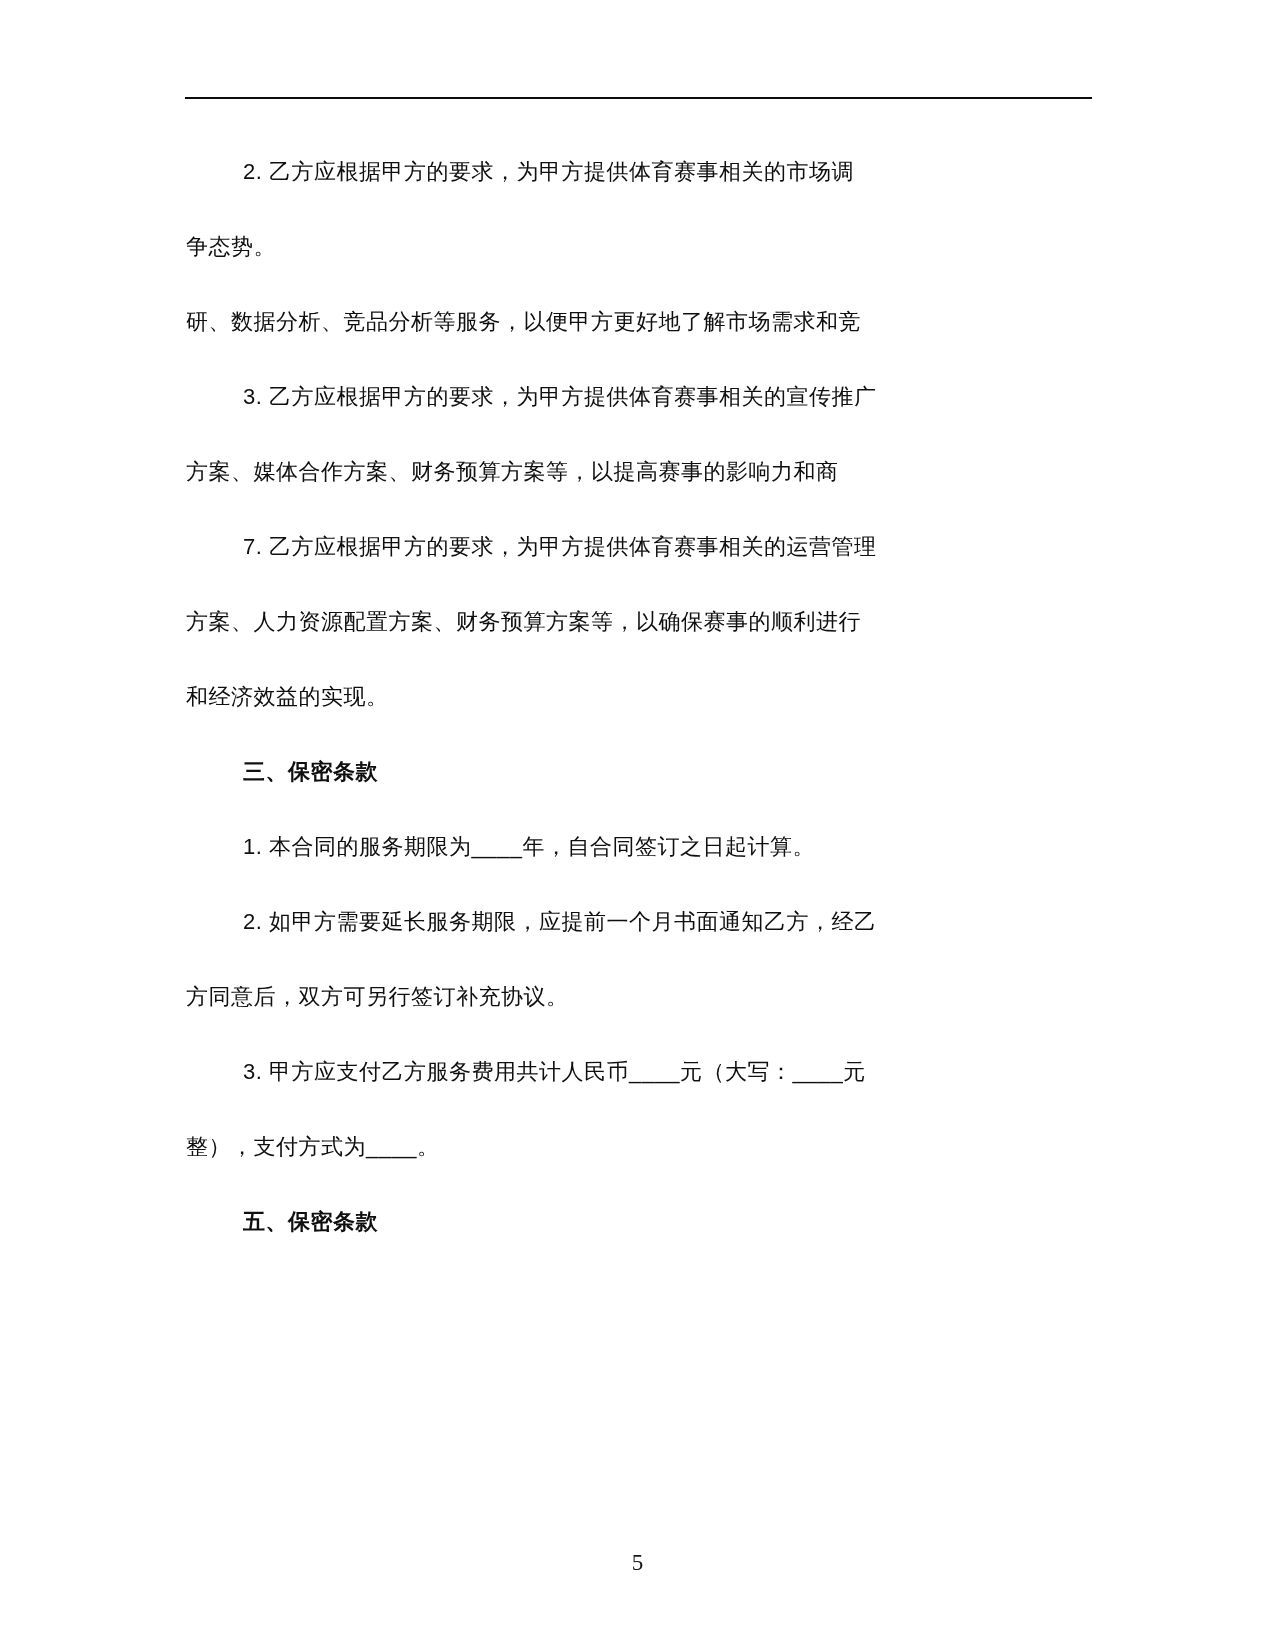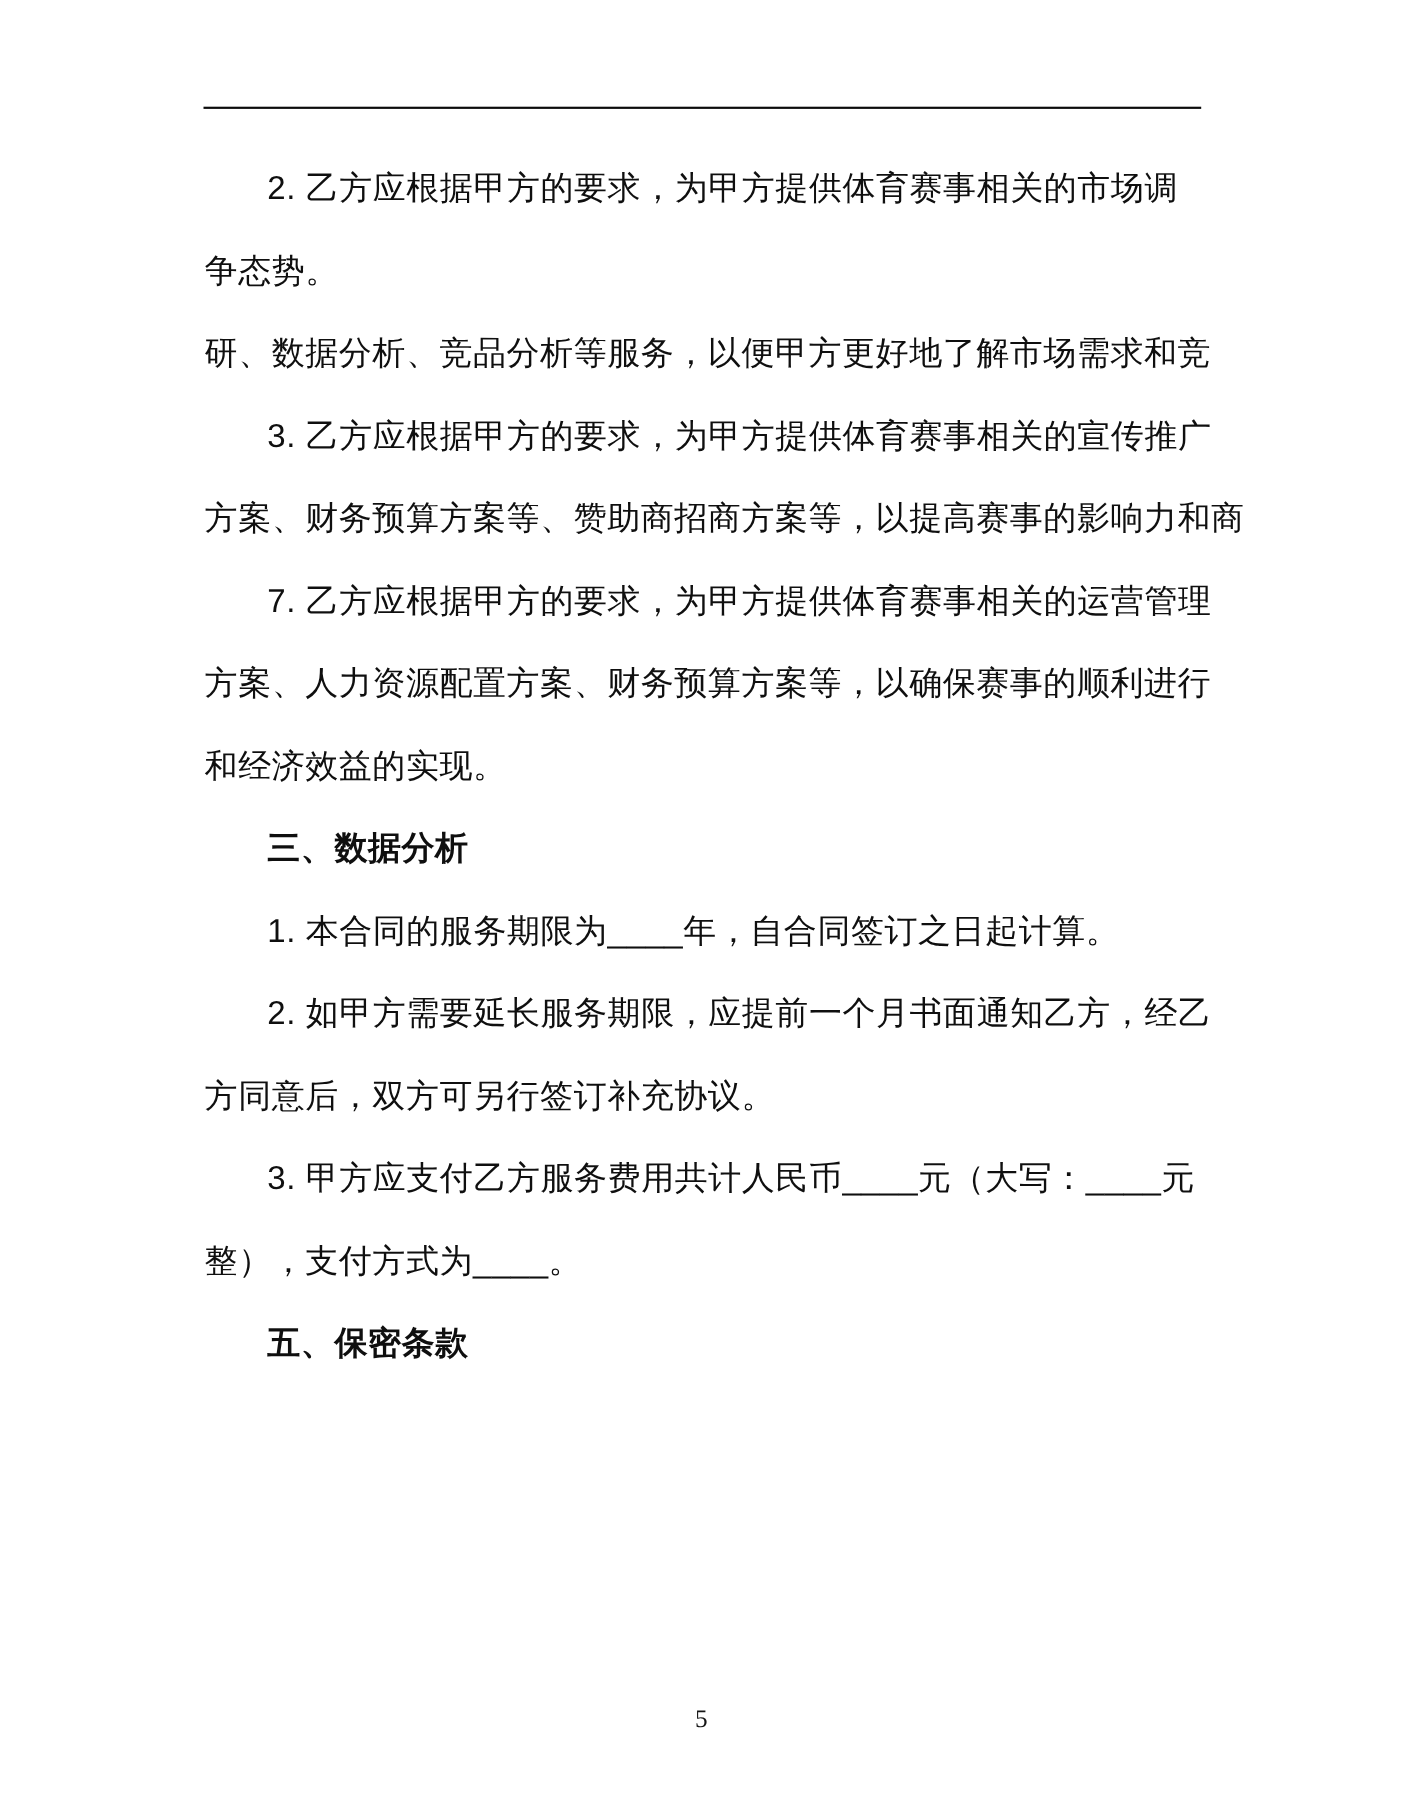--- a/index.html
+++ b/index.html
@@ -26,21 +26,21 @@
     width: 907px;
     height: 0;
     border-top: 2px solid #0c0c0c;
   }
   .doc-body {
     position: absolute;
     left: 186px;
     top: 134px;
     width: 910px;
     color: #0f0f0f;
-    font-size: 30px;
+    font-size: 22px;
   }
   .line {
     height: 75px;
     display: flex;
     align-items: center;
     white-space: pre;
     letter-spacing: 0.5px;
   }
   .line.first {
     padding-left: 57px;
@@ -67,25 +67,25 @@
 </head>
 <body>
 
 <div class="page">
   <div class="header-rule"></div>
   <main class="doc-body" id="doc-lines">
       <div class="line first">2. 乙方应根据甲方的要求，为甲方提供体育赛事相关的市场调</div>
       <div class="line cont">争态势。</div>
       <div class="line cont">研、数据分析、竞品分析等服务，以便甲方更好地了解市场需求和竞</div>
       <div class="line first">3. 乙方应根据甲方的要求，为甲方提供体育赛事相关的宣传推广</div>
-      <div class="line cont">方案、财务预算方案等、赞助商招商方案等，以提高赛事的影响力和商</div>
+      <div class="line cont">方案、媒体合作方案、财务预算方案等，以提高赛事的影响力和商</div>
       <div class="line first">7. 乙方应根据甲方的要求，为甲方提供体育赛事相关的运营管理</div>
       <div class="line cont">方案、人力资源配置方案、财务预算方案等，以确保赛事的顺利进行</div>
       <div class="line cont">和经济效益的实现。</div>
-      <div class="line heading">三、数据分析</div>
+      <div class="line heading">三、保密条款</div>
       <div class="line first">1. 本合同的服务期限为____年，自合同签订之日起计算。</div>
       <div class="line first">2. 如甲方需要延长服务期限，应提前一个月书面通知乙方，经乙</div>
       <div class="line cont">方同意后，双方可另行签订补充协议。</div>
       <div class="line first">3. 甲方应支付乙方服务费用共计人民币____元（大写：____元</div>
       <div class="line cont">整），支付方式为____。</div>
       <div class="line heading">五、保密条款</div>
     </main>
   <footer class="page-footer">
     <span class="page-number">5</span>
   </footer>

